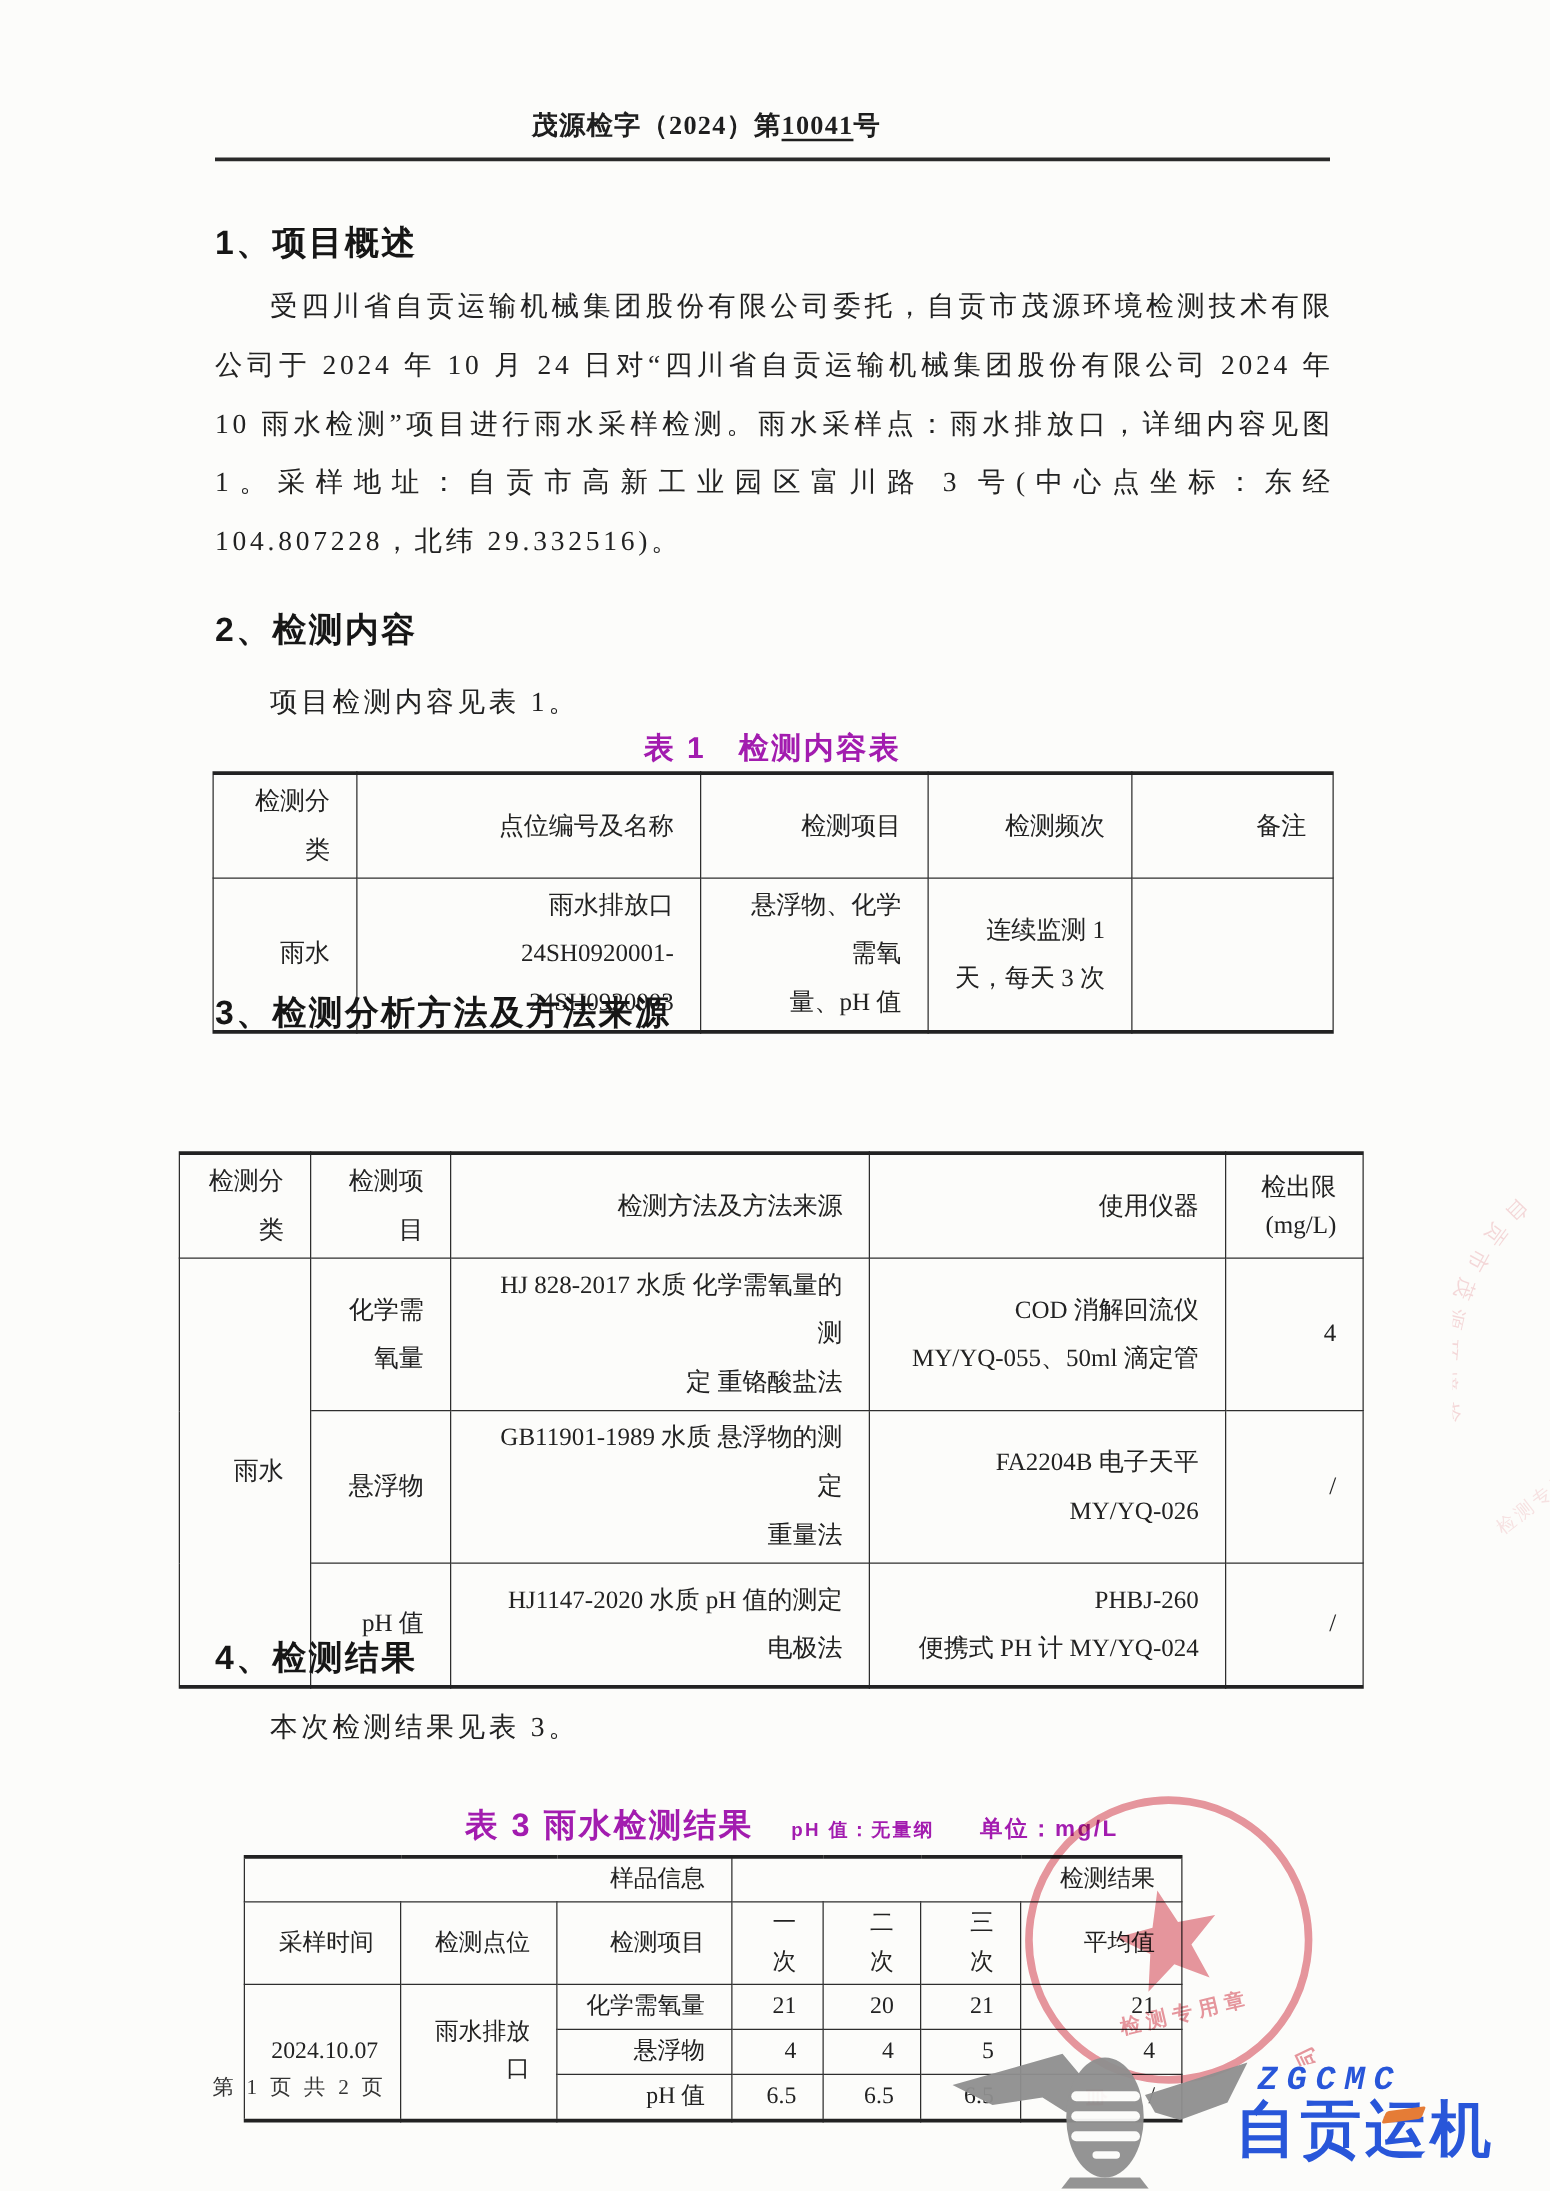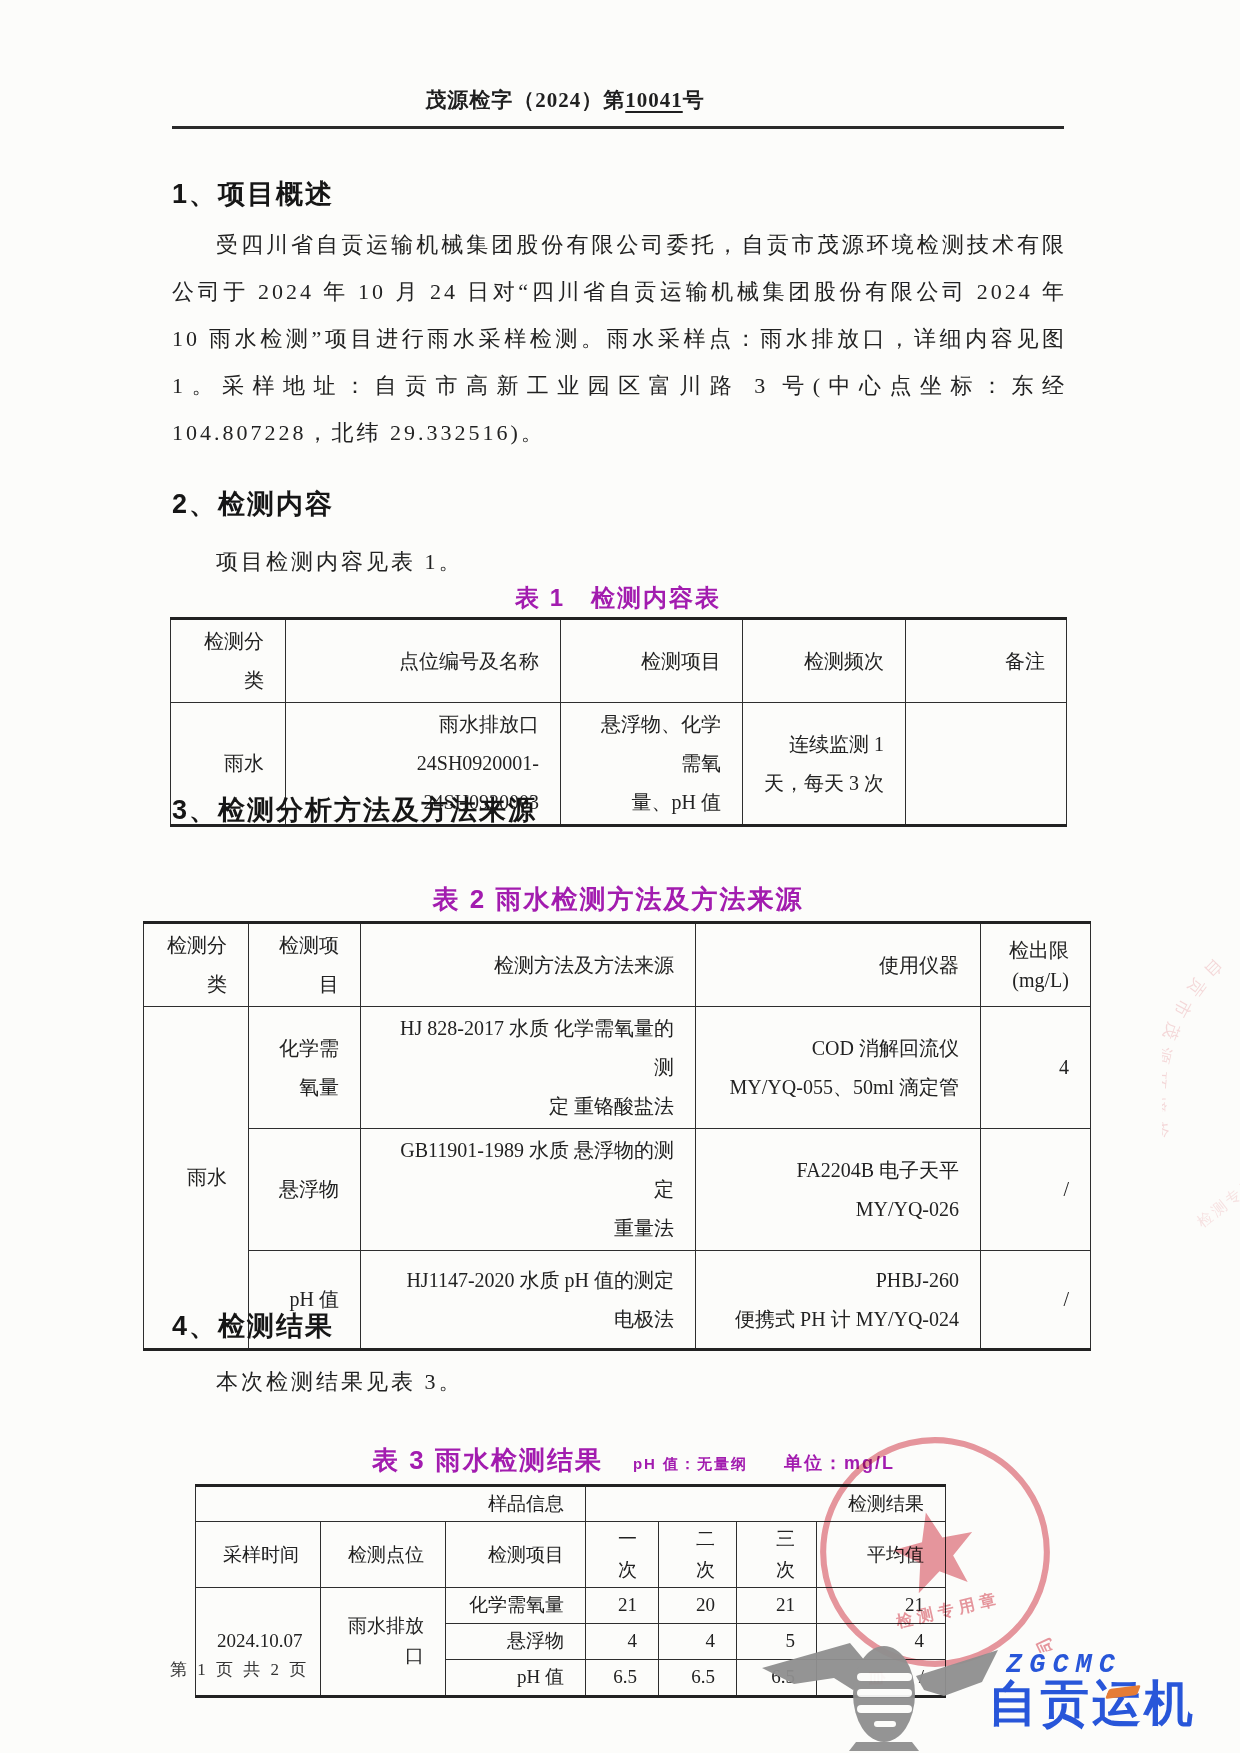--- a/index.html
+++ b/index.html
@@ -108,21 +108,20 @@
 量、pH 值</td>
       <td class="pre">连续监测 1
 天，每天 3 次</td>
       <td class="pre"></td>
     </tr>
   </tbody>
     </table>
 
   <div class="abs sec-heading" style="top:792px;left:172px;">3、检测分析方法及方法来源</div>
 
-  <div class="abs table-title" style="top:882px;left:172px;width:892px;font-size:26px;">表 2 雨水检测方法及方法来源</div>
   <table class="abs" style="top:921px;left:143px;width:947px;">
     <colgroup>
       <col style="width:105px">
         <col style="width:112px">
         <col style="width:335px">
         <col style="width:285px">
         <col style="width:110px">
     </colgroup>
     <tbody>
         <tr style="height:64px">

